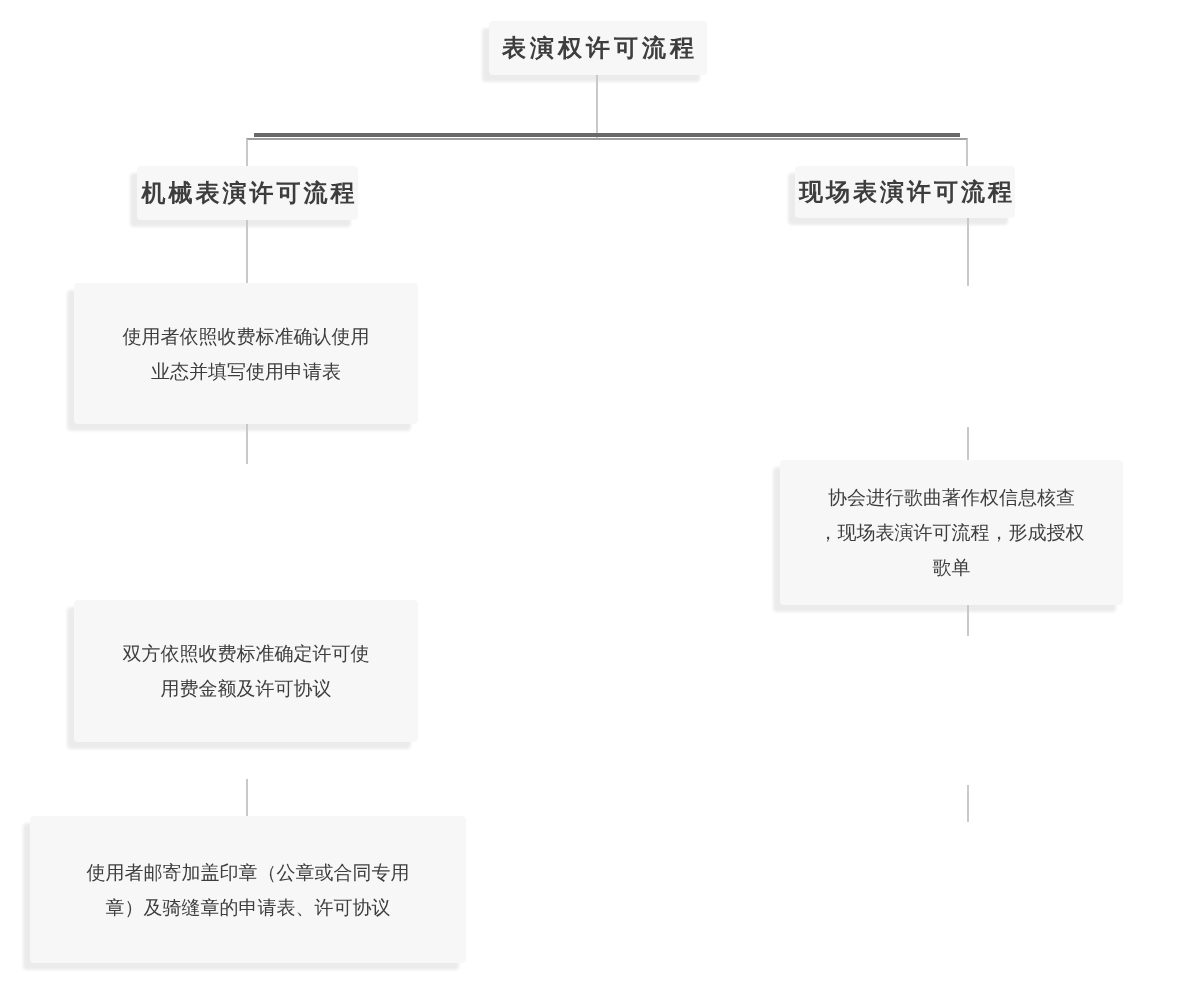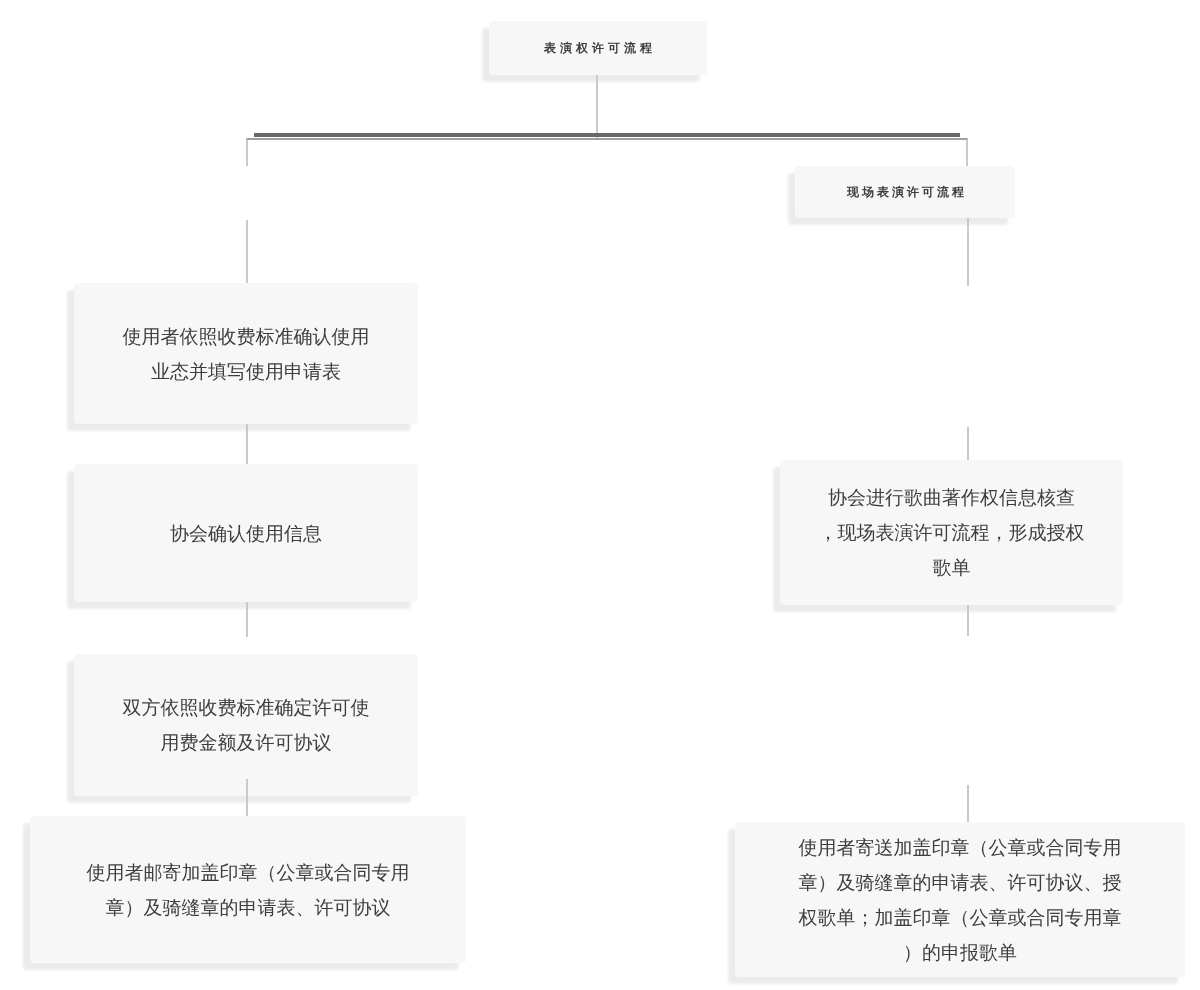--- a/index.html
+++ b/index.html
@@ -26,21 +26,21 @@
     background: var(--box-bg);
     border-radius: 4px;
     box-shadow: -7px 7px 3px var(--shadow);
     display: flex;
     align-items: center;
     justify-content: center;
     text-align: center;
   }
   .header-node {
     font-weight: bold;
-    font-size: 12px;
+    font-size: 24px;
     letter-spacing: 4px;
     padding-left: 4px; 
   }
   .step-node {
     font-size: 19px;
     line-height: 35px;
     white-space: pre-line;
     padding: 6px 16px;
   }
 
@@ -66,33 +66,33 @@
 <div class="canvas">
 
   <div class="node header-node" style="left:489px; top:21px; width:218px; height:54px;">表演权许可流程</div>
 
   <div class="vline" style="left:596px; top:75px; height:63px;"></div>
 
   <div class="elbow" style="left:246px; top:138px; width:722px; height:28px;"></div>
 
   <div class="trunk-bar" style="left:254px; top:133px; width:706px; height:4px;"></div>
 
+  <div class="node header-node" style="left:137px; top:166px; width:221px; height:54px; letter-spacing:3px;">机械表演许可流程</div>
 
   <div class="vline" style="left:246px; top:220px; height:63px;"></div>
 
   <div class="node step-node" style="left:74px; top:283px; width:344px; height:141px;">使用者依照收费标准确认使用
 业态并填写使用申请表</div>
 
   <div class="vline" style="left:246px; top:424px; height:40px;"></div>
 
-  <div class="node step-node" style="left:74px; top:464px; width:344px; height:138px;">协会确认使用信息</div>
 
   <div class="vline" style="left:246px; top:602px; height:35px;"></div>
 
-  <div class="node step-node" style="left:74px; top:654px; width:344px; height:142px;">双方依照收费标准确定许可使
+  <div class="node step-node" style="left:74px; top:600px; width:344px; height:142px;">双方依照收费标准确定许可使
 用费金额及许可协议</div>
 
   <div class="vline" style="left:246px; top:779px; height:37px;"></div>
 
   <div class="node step-node" style="left:30px; top:816px; width:436px; height:147px;">使用者邮寄加盖印章（公章或合同专用
 章）及骑缝章的申请表、许可协议</div>
 
   <div class="node header-node" style="left:795px; top:166px; width:220px; height:52px; letter-spacing:3px;">现场表演许可流程</div>
 
   <div class="vline" style="left:967px; top:218px; height:68px;"></div>
@@ -102,18 +102,14 @@
 
   <div class="node step-node" style="left:780px; top:460px; width:343px; height:145px;">协会进行歌曲著作权信息核查
 ，现场表演许可流程，形成授权
 歌单</div>
 
   <div class="vline" style="left:967px; top:605px; height:31px;"></div>
 
 
   <div class="vline" style="left:967px; top:785px; height:37px;"></div>
 
-  <div class="node step-node" style="left:735px; top:822px; width:450px; height:155px;">使用者寄送加盖印章（公章或合同专用
-章）及骑缝章的申请表、许可协议、授
-权歌单；加盖印章（公章或合同专用章
-）的申报歌单</div>
 
 </div>
 
 </body></html>

